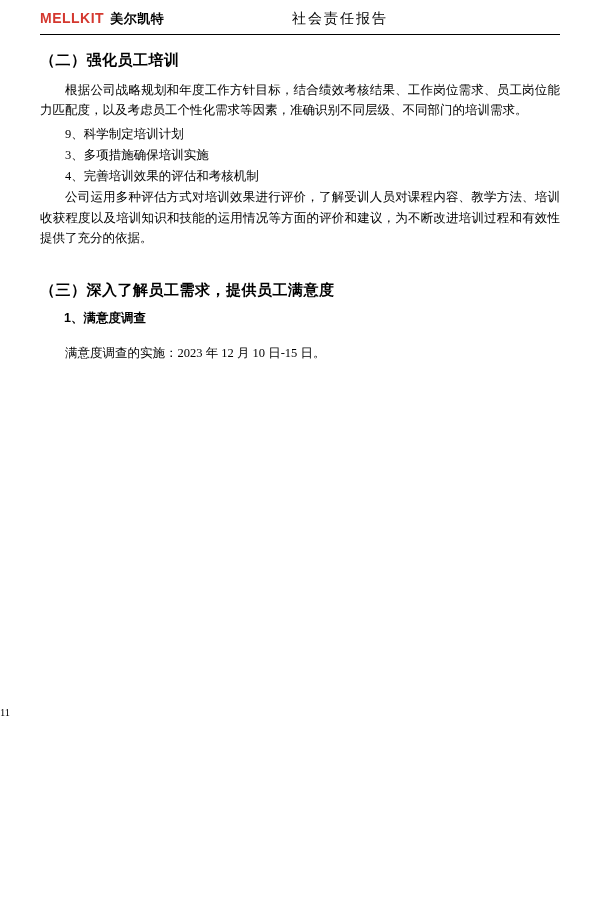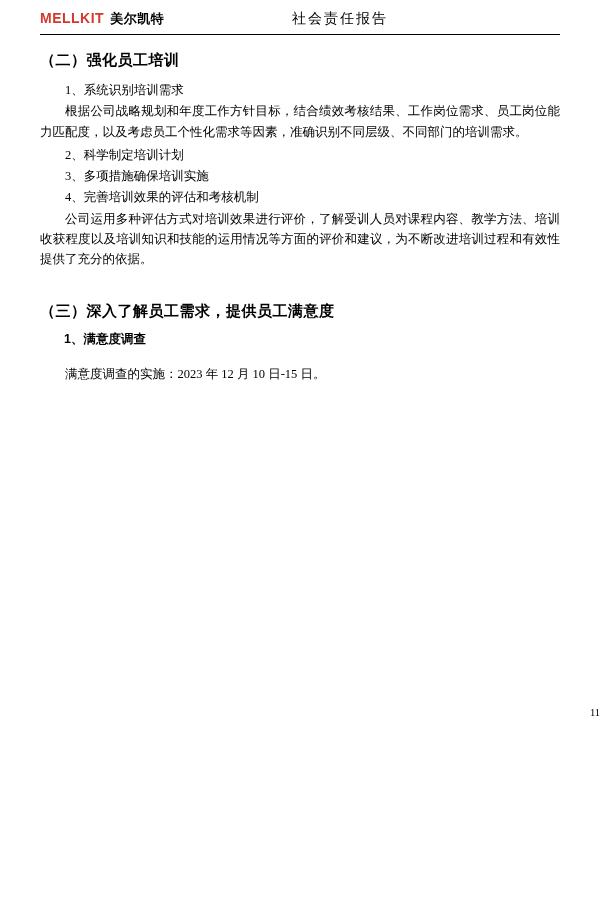--- a/index.html
+++ b/index.html
@@ -89,44 +89,43 @@
     margin-bottom: 1px;
   }
   .gap-lg { height: 14px; }
   .gap-md { height: 8px; }
   
   .footer {
     position: absolute;
     bottom: 14px;
     left: 0;
     width: 600px;
-    text-align: right;
+    text-align: left;
     font-size: 10.5px;
     font-family: "Liberation Serif", serif;
     color: #000;
   }
 </style>
 </head>
 <body>
 
 <div class="page">
 
   <div class="header">
     <div class="brand">
       <span class="brand-en">MELLKIT</span><span class="brand-cn">美尔凯特</span>
     </div>
     <div class="header-right">社会责任报告</div>
   </div>
   <hr class="header-rule">
 
   <h2 class="section-heading">（二）强化员工培训</h2>
 
-  <p class="para para-tight">1、系统识别培训需求</p>
   <p class="para">根据公司战略规划和年度工作方针目标，结合绩效考核结果、工作岗位需求、员工岗位能力匹配度，以及考虑员工个性化需求等因素，准确识别不同层级、不同部门的培训需求。</p>
-  <p class="para para-tight">2、科学制定培训计划</p>
+  <p class="para para-tight">9、科学制定培训计划</p>
   <p class="para para-tight">3、多项措施确保培训实施</p>
   <p class="para para-tight">4、完善培训效果的评估和考核机制</p>
   <p class="para">公司运用多种评估方式对培训效果进行评价，了解受训人员对课程内容、教学方法、培训收获程度以及培训知识和技能的运用情况等方面的评价和建议，为不断改进培训过程和有效性提供了充分的依据。</p>
 
   <div class="gap-lg"></div>
 
   <h2 class="section-heading">（三）深入了解员工需求，提供员工满意度</h2>
 
   <h3 class="sub-heading">1、满意度调查</h3>
 

